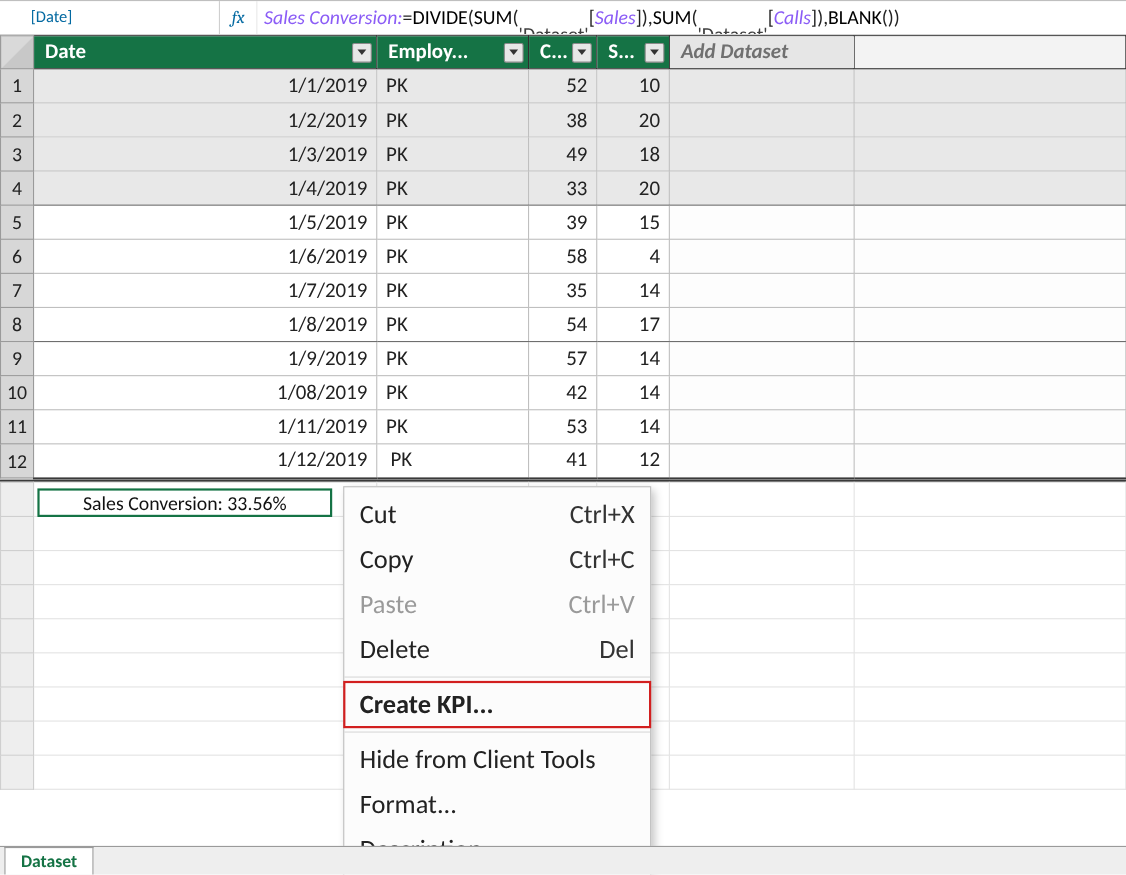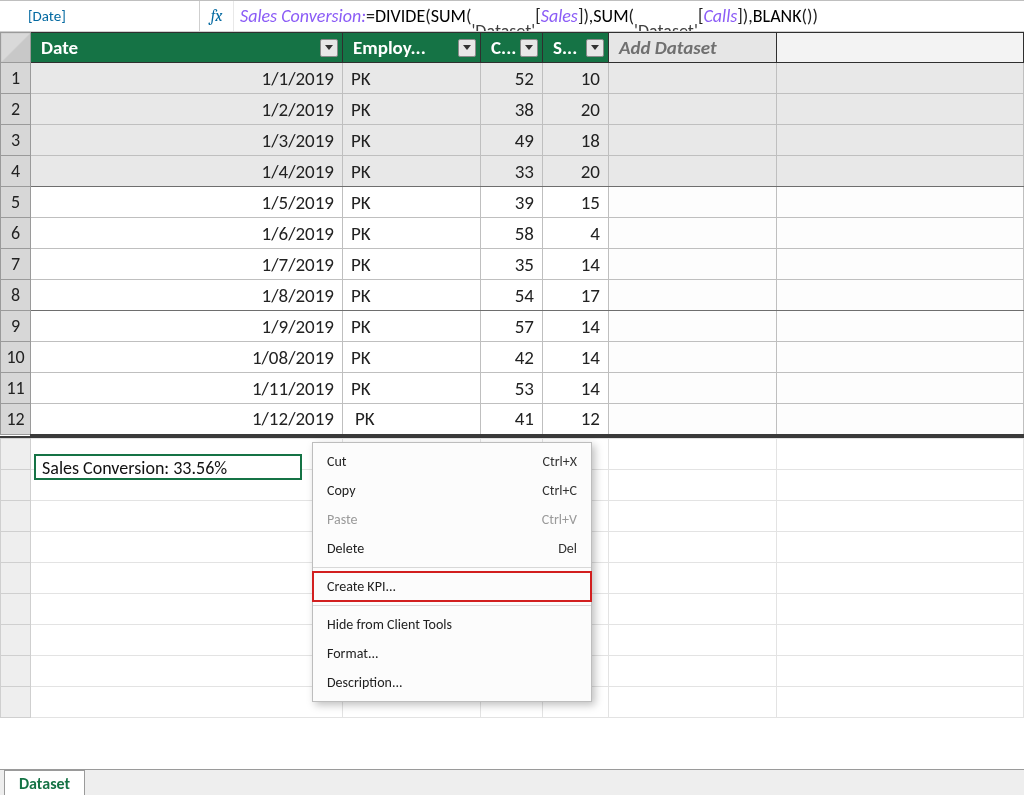--- a/index.html
+++ b/index.html
@@ -134,54 +134,56 @@
   }
   .measures .mgrid {
     width: 1024px; border-collapse: collapse; table-layout: fixed;
   }
   .measures .mgrid td {
     border: 1px solid #e3e3e3;
     height: 31px;
   }
   .measure-cell {
     position: absolute;
-    left: 34px; top: 16px;
+    left: 34px; top: 6px;
     width: 268px; height: 26px;
     border: 2px solid #157345;
     background: #fff;
     padding: 1px 6px;
     font-size: 18px;
     color: #111;
     white-space: nowrap;
+    text-align: center;
   }
 
   
   .ctx {
     position: absolute;
     left: 312px; top: 4px;
     width: 280px;
     background: #fcfcfc;
     border: 1px solid #bdbdbd;
     box-shadow: 3px 3px 8px rgba(0,0,0,0.25);
     padding: 4px 0;
   }
   .ctx .mi {
     display: flex;
     align-items: center;
     padding: 6px 14px;
-    font-size: 14px;
+    font-size: 24px;
     color: #222;
   }
   .ctx .mi .lab { flex: 1; }
   .ctx .mi .sc  { color: #333; }
   .ctx .mi.disabled .lab, .ctx .mi.disabled .sc { color: #9a9a9a; }
   .ctx .sepline { height: 1px; background: #d8d8d8; margin: 4px 0; }
   .ctx .hl {
     outline: 2px solid #d21f1f;
     outline-offset: -1px;
+    font-weight: bold;
   }
 
   
   .tabbar {
     position: absolute;
     left: 0; bottom: 0;
     width: 1024px; height: 26px;
     border-top: 1px solid #9a9a9a;
     background: #eee;
   }

